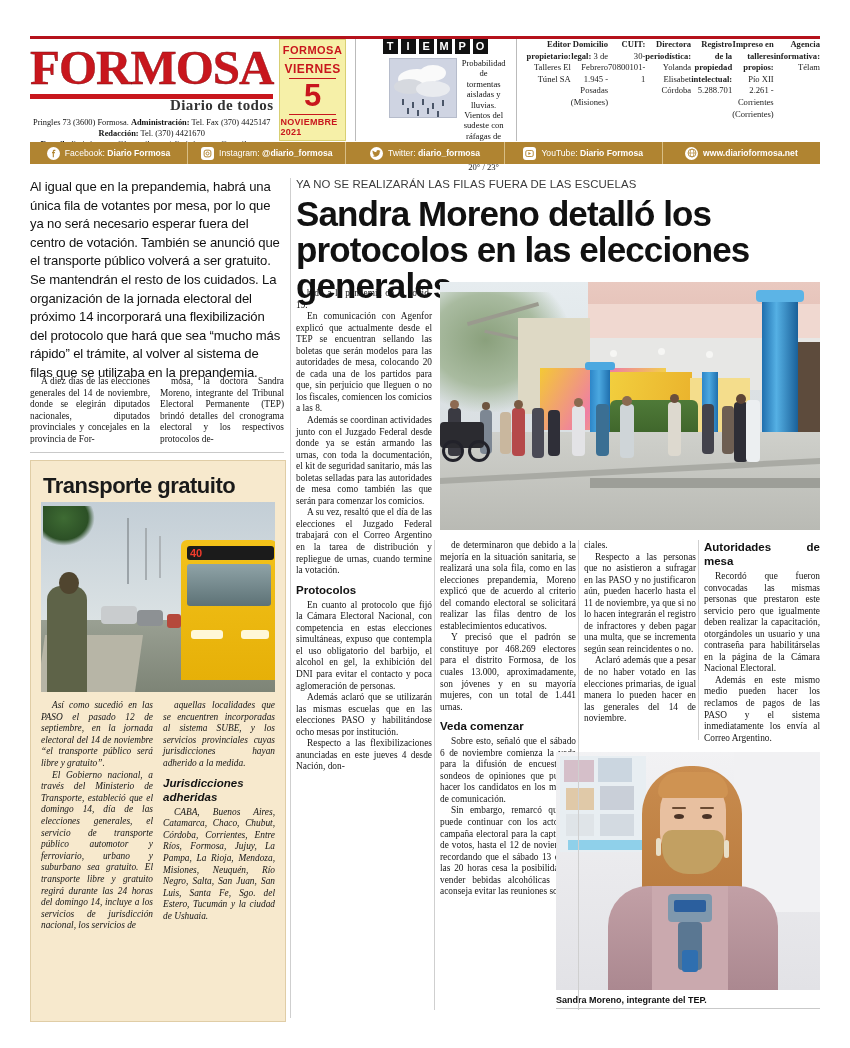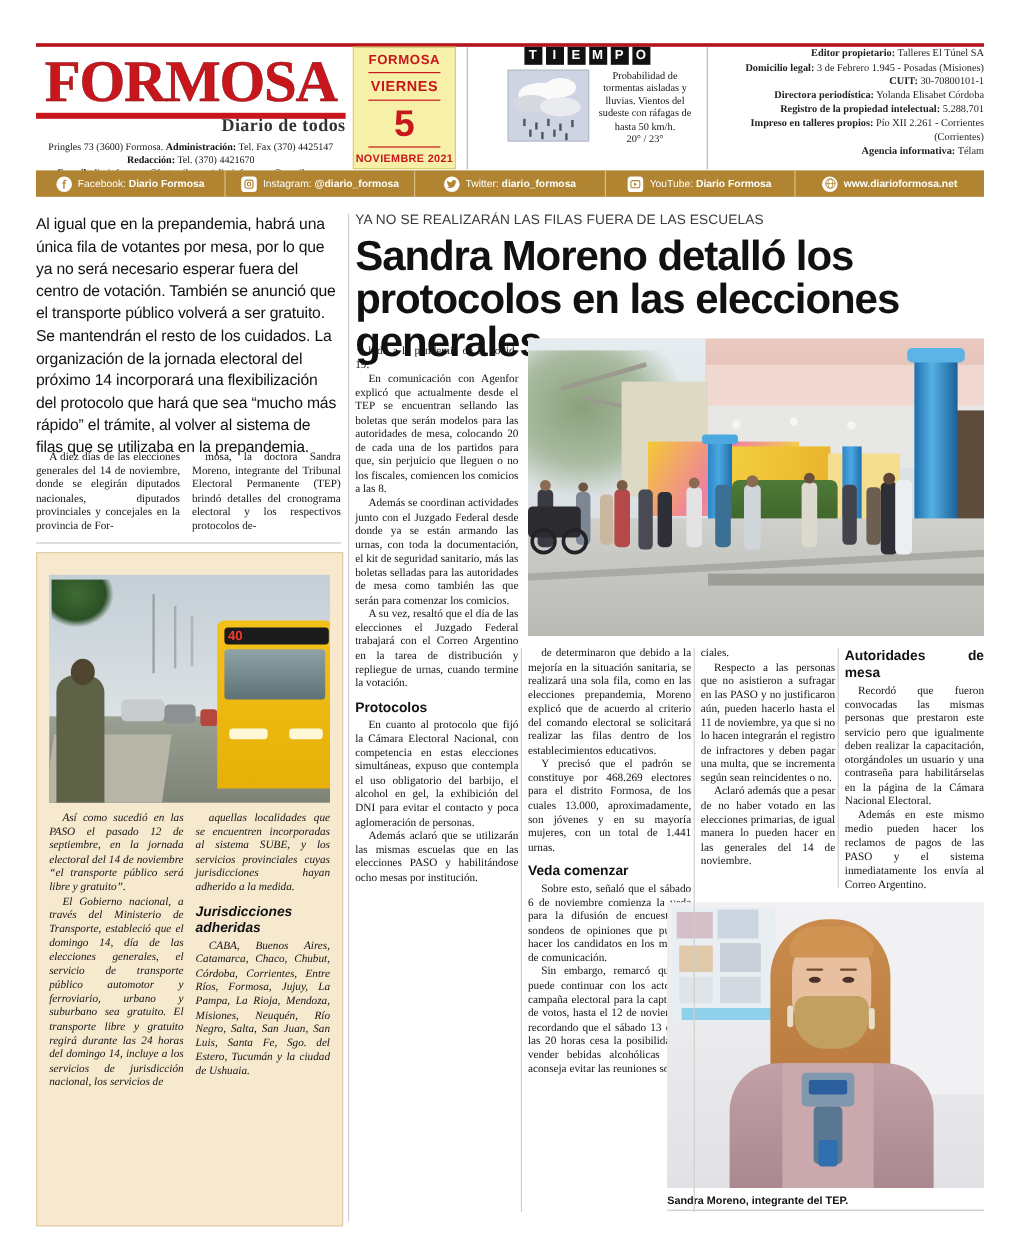--- a/index.html
+++ b/index.html
@@ -57,21 +57,21 @@
   .cloud{position:absolute;background:#fafafa;border-radius:50%;}
   .c1{width:38px;height:20px;left:8px;top:10px;}
   .c2{width:26px;height:16px;left:30px;top:6px;}
   .c3{width:30px;height:15px;left:4px;top:20px;background:#d6d9df;}
   .c4{width:34px;height:16px;left:26px;top:22px;background:#e9ebef;}
   .drop{position:absolute;width:2px;height:6px;background:#4a5568;}
   .w-text{font-size:8.6px;line-height:10.4px;text-align:center;color:#111;flex:1;}
   .w-temp{font-size:8.6px;text-align:center;}
 
   .mh-info{flex:1;margin-left:10px;border-left:1px solid #bbb;padding-left:10px;
-           display:flex;flex-direction:column;}
+           display:flex;flex-direction:row;justify-content:center;}
   .mh-info div{font-size:8.6px;line-height:11.6px;text-align:right;color:#222;}
   .mh-info b{font-weight:bold;}
 
   
   .social{
     position:absolute;left:30px;top:142px;width:790px;height:22px;
     background:#b08431;display:flex;align-items:center;
   }
   .soc{flex:1;display:flex;align-items:center;justify-content:center;gap:5px;
        border-right:1px solid #d8be85;height:100%;}
@@ -115,21 +115,21 @@
   .sidebox{
     position:absolute;left:30px;top:460px;width:254px;height:560px;
     background:#f7e9cd;border:1px solid #e0cda6;
   }
   .sb-title{
     font-family:"Liberation Sans",sans-serif;font-weight:bold;
     font-size:22px;line-height:25px;color:#1a1a1a;letter-spacing:-.5px;
     padding:12px 12px 0 12px;
   }
   .sb-photo{
-    margin:18px 10px 0 10px;height:190px;position:relative;overflow:hidden;
+    margin:4px 10px 0 10px;height:190px;position:relative;overflow:hidden;
     background:linear-gradient(#c9d4dc 0%,#dfe5e6 45%,#c3c9c0 100%);
   }
   .sb-cols{display:flex;gap:10px;padding:8px 10px 0 10px;}
   .sb-cols > div{flex:1;font-style:italic;}
   .sb-bt{font-size:9.35px;line-height:11.6px;text-align:justify;color:#141414;}
   .sb-bt p{margin:0;text-indent:11px;}
 
   
   .colC{position:absolute;left:296px;top:288px;width:136px;}
   .colD{position:absolute;left:440px;top:540px;width:136px;}
@@ -283,20 +283,21 @@
 
   <div class="colA bt">
     <p>A diez días de las elecciones generales del 14 de noviembre, donde se elegirán diputados nacionales, diputados provinciales y concejales en la provincia de For-</p>
   </div>
   <div class="colB bt">
     <p>mosa, la doctora Sandra Moreno, integrante del Tribunal Electoral Permanente (TEP) brindó detalles del cronograma electoral y los respectivos protocolos de-</p>
   </div>
   <div class="rule-a"></div>
 
   <div class="sidebox">
+    <div class="sb-title">Transporte gratuito</div>
 
     <div class="sb-photo">
 
       <div style="position:absolute;left:0;top:0;width:100%;height:62%;background:linear-gradient(#c3ced6,#dbe2e4);"></div>
       <div style="position:absolute;left:0;top:62%;width:100%;height:38%;background:linear-gradient(#9aa093,#7d8476);"></div>
 
       <div style="position:absolute;left:0;top:70%;width:42%;height:30%;background:#b7b5a6;transform:skewX(-8deg);"></div>
 
       <div style="position:absolute;left:2px;top:4px;width:52px;height:40px;background:radial-gradient(ellipse at 40% 30%, #3e6b33 0%, #2c5026 55%, transparent 70%);"></div>
 
@@ -399,20 +400,21 @@
   </div>
 
   <div class="colC bt">
     <p>bido a la pandemia de la covid-19.</p>
     <p>En comunicación con Agenfor explicó que actualmente desde el TEP se encuentran sellando las boletas que serán modelos para las autoridades de mesa, colocando 20 de cada una de los partidos para que, sin perjuicio que lleguen o no los fiscales, comiencen los comicios a las 8.</p>
     <p>Además se coordinan actividades junto con el Juzgado Federal desde donde ya se están armando las urnas, con toda la documentación, el kit de seguridad sanitario, más las boletas selladas para las autoridades de mesa como también las que serán para comenzar los comicios.</p>
     <p>A su vez, resaltó que el día de las elecciones el Juzgado Federal trabajará con el Correo Argentino en la tarea de distribución y repliegue de urnas, cuando termine la votación.</p>
     <div class="sh">Protocolos</div>
     <p>En cuanto al protocolo que fijó la Cámara Electoral Nacional, con competencia en estas elecciones simultáneas, expuso que contempla el uso obligatorio del barbijo, el alcohol en gel, la exhibición del DNI para evitar el contacto y poca aglomeración de personas.</p>
     <p>Además aclaró que se utilizarán las mismas escuelas que en las elecciones PASO y habilitándose ocho mesas por institución.</p>
+    <p>Respecto a las flexibilizaciones anunciadas en este jueves 4 desde Nación, don-</p>
   </div>
 
   <div class="colD bt">
     <p>de determinaron que debido a la mejoría en la situación sanitaria, se realizará una sola fila, como en las elecciones prepandemia, Moreno explicó que de acuerdo al criterio del comando electoral se solicitará realizar las filas dentro de los establecimientos educativos.</p>
     <p>Y precisó que el padrón se constituye por 468.269 electores para el distrito Formosa, de los cuales 13.000, aproximadamente, son jóvenes y en su mayoría mujeres, con un total de 1.441 urnas.</p>
     <div class="sh">Veda comenzar</div>
     <p>Sobre esto, señaló que el sábado 6 de noviembre comienza la veda para la difusión de encuestas y sondeos de opiniones que puedan hacer los candidatos en los medios de comunicación.</p>
     <p>Sin embargo, remarcó que se puede continuar con los actos de campaña electoral para la captación de votos, hasta el 12 de noviembre, recordando que el sábado 13 desde las 20 horas cesa la posibilidad de vender bebidas alcohólicas y se aconseja evitar las reuniones so-</p>
   </div>
 

